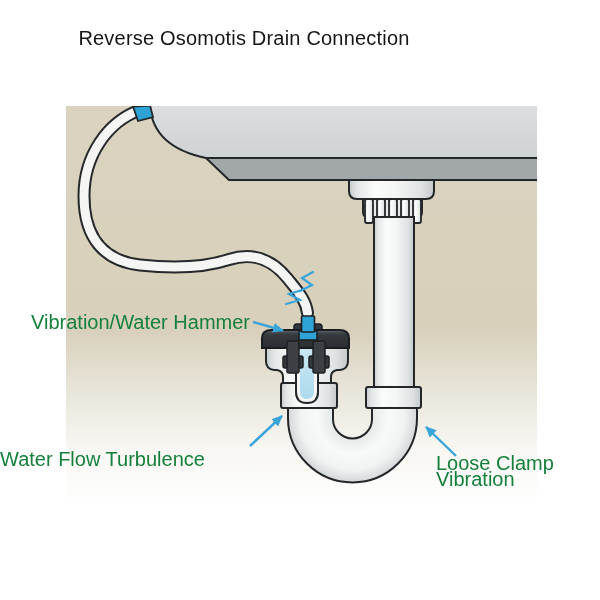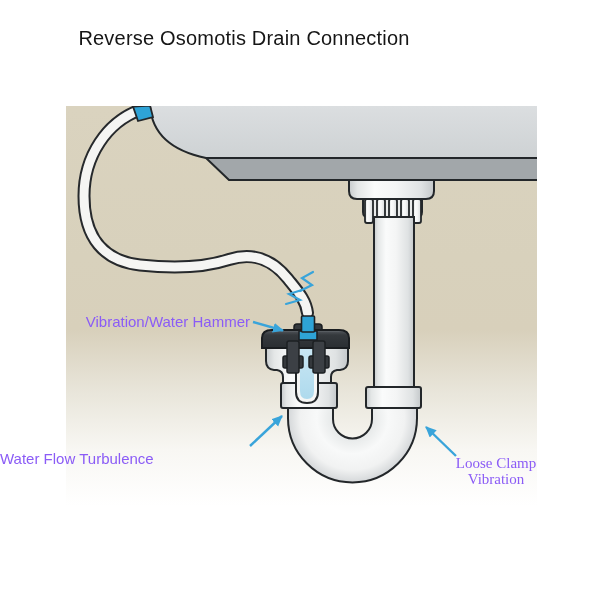--- a/index.html
+++ b/index.html
@@ -12,25 +12,25 @@
     font-size:20px;font-weight:500;color:#161616;letter-spacing:.2px;
   }
   .panel{
     position:absolute;left:66px;top:106px;width:471px;height:400px;
     background:linear-gradient(180deg,
       #dad3bf 0%, #d8d1bc 38%, #d8d0bb 56%,
       #e9e6db 72%, #f8f7f3 86%, #ffffff 100%);
   }
   .panel svg{position:absolute;left:0;top:0;display:block;}
   .lbl{
-    position:absolute;font-size:15px;color:#8b5cf6;line-height:16px;
+    position:absolute;font-size:20px;color:#15803d;line-height:16px;
   }
   .lbl-hammer{left:0;top:314px;width:250px;text-align:right;}
   .lbl-turb{left:0;top:451px;width:257px;}
-  .lbl-loose{left:436px;top:455px;width:120px;text-align:center;font-family:Liberation Serif, serif;}
+  .lbl-loose{left:436px;top:455px;width:120px;text-align:left;}
 </style>
 </head>
 <body>
 
 <div class="title">Reverse Osomotis Drain Connection</div>
 
 <div class="panel">
   <svg width="471" height="400" viewBox="66 106 471 400">
     <defs>
       <linearGradient id="sinkGrad" x1="0" y1="0" x2="0" y2="1">

